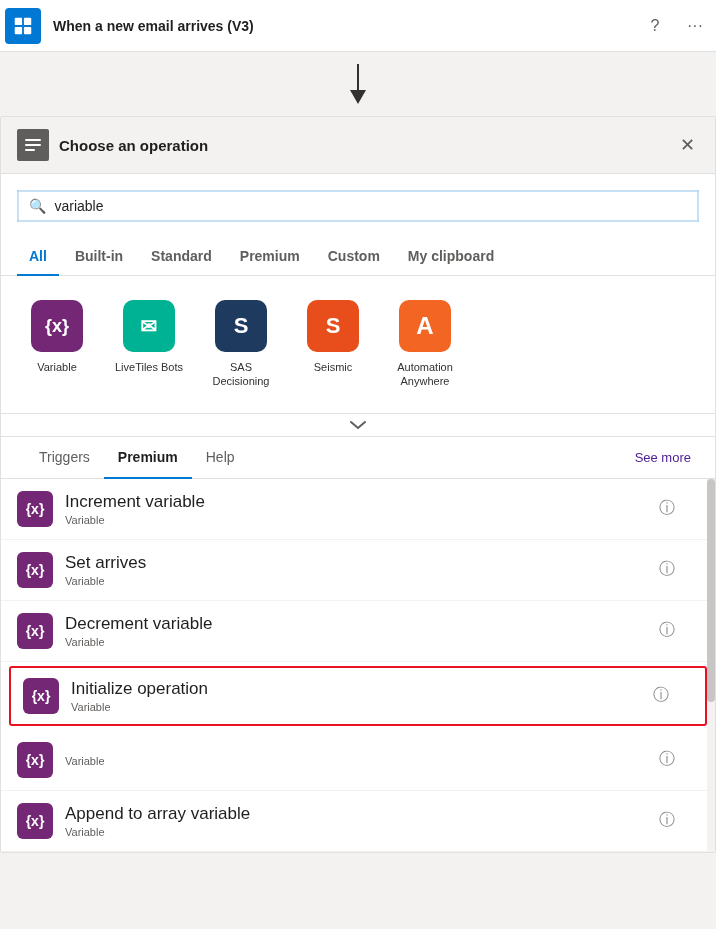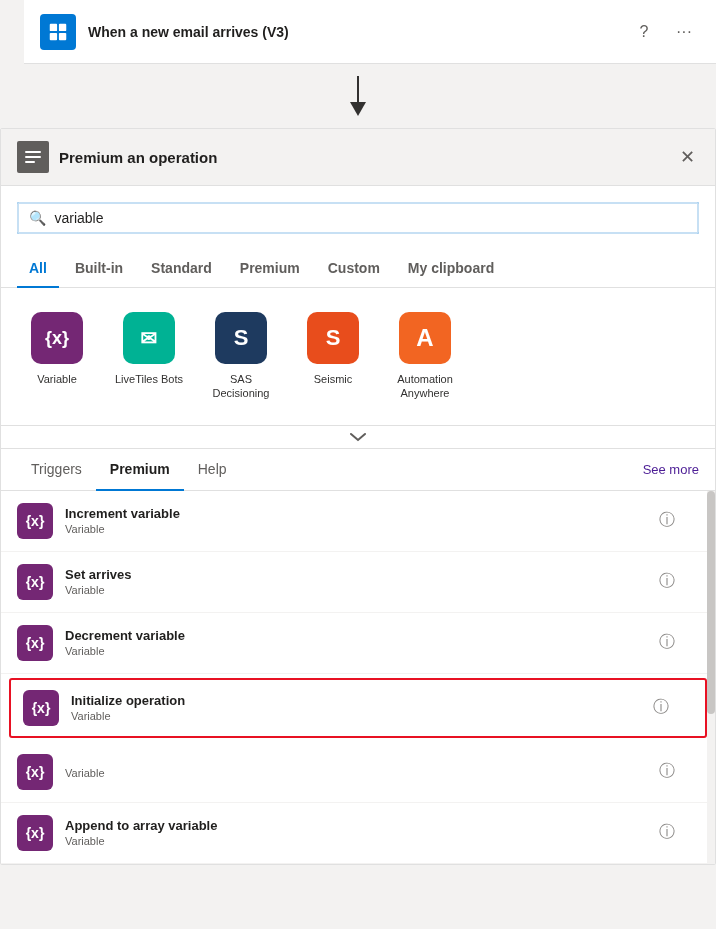--- a/index.html
+++ b/index.html
@@ -10,23 +10,22 @@
       min-height: 929px;
       overflow-x: hidden;
     }
 
     
     .top-header {
       background: #fff;
       border-bottom: 1px solid #e0e0e0;
       display: flex;
       align-items: center;
-      padding: 0 16px;
-      height: 64px;
-      margin-left: 24px;
+      padding: 0 5px;
+      height: 52px;
     }
     .top-header-icon {
       width: 36px;
       height: 36px;
       background: #0078d4;
       border-radius: 4px;
       display: flex;
       align-items: center;
       justify-content: center;
       margin-right: 12px;
@@ -206,21 +205,21 @@
       border-bottom: 1px solid #e0e0e0;
       cursor: pointer;
       color: #605e5c;
       font-size: 12px;
     }
 
     
     .action-tabs {
       display: flex;
       align-items: center;
-      padding: 0 16px;
+      padding: 0 24px;
       background: #fff;
       border-bottom: 1px solid #e0e0e0;
     }
     .action-tab {
       padding: 12px 14px;
       font-size: 14px;
       color: #605e5c;
       cursor: pointer;
       border: none;
       background: none;
@@ -271,22 +270,22 @@
       align-items: center;
       justify-content: center;
       margin-right: 12px;
       flex-shrink: 0;
       font-size: 16px;
       font-weight: bold;
       color: #fff;
     }
     .action-text { flex: 1; }
     .action-name {
-      font-size: 13px;
-      font-weight: 700;
+      font-size: 17px;
+      font-weight: 400;
       color: #201f1e;
     }
     .action-sub {
       font-size: 11px;
       color: #605e5c;
       margin-top: 2px;
     }
     .info-icon {
       color: #8a8886;
       font-size: 16px;
@@ -347,21 +346,21 @@
 <div class="operation-panel">
 
   <div class="operation-header">
     <div class="operation-header-icon">
       <svg width="18" height="18" viewBox="0 0 18 18" fill="white">
         <rect x="1" y="3" width="16" height="2" rx="1"></rect>
         <rect x="1" y="8" width="16" height="2" rx="1"></rect>
         <rect x="1" y="13" width="10" height="2" rx="1"></rect>
       </svg>
     </div>
-    <span class="operation-header-title">Premium an operation</span>
+    <span class="operation-header-title">Choose an operation</span>
     <button class="close-btn">✕</button>
   </div>
 
   <div class="search-section">
     <div class="search-box">
       <span class="search-icon">🔍</span>
       <input class="search-input" type="text" value="variable" placeholder="Search connectors and actions" style="">
     </div>
   </div>
 

